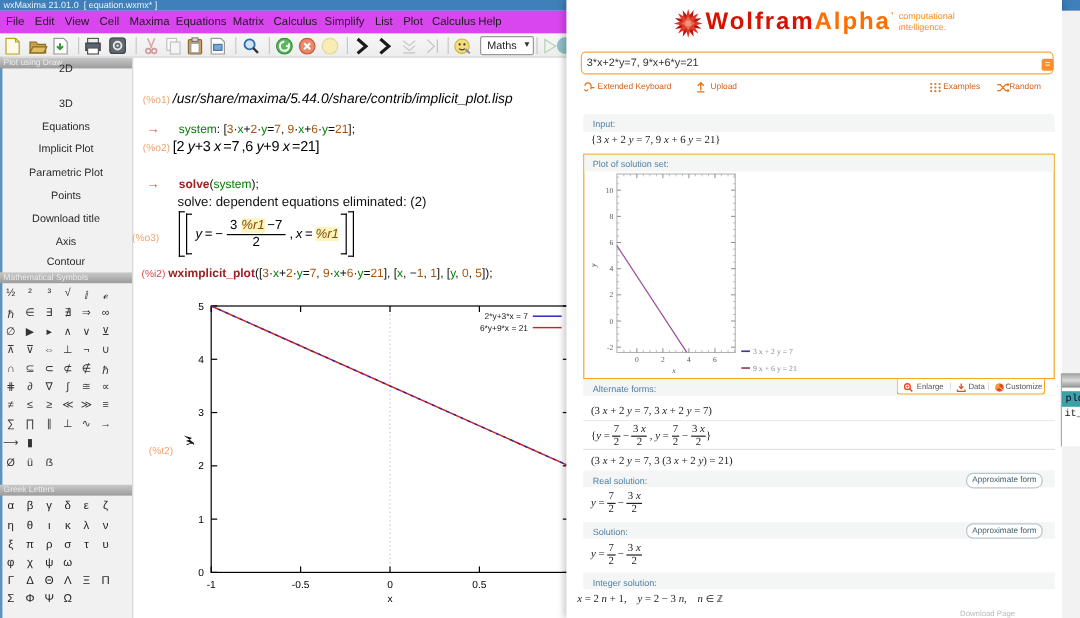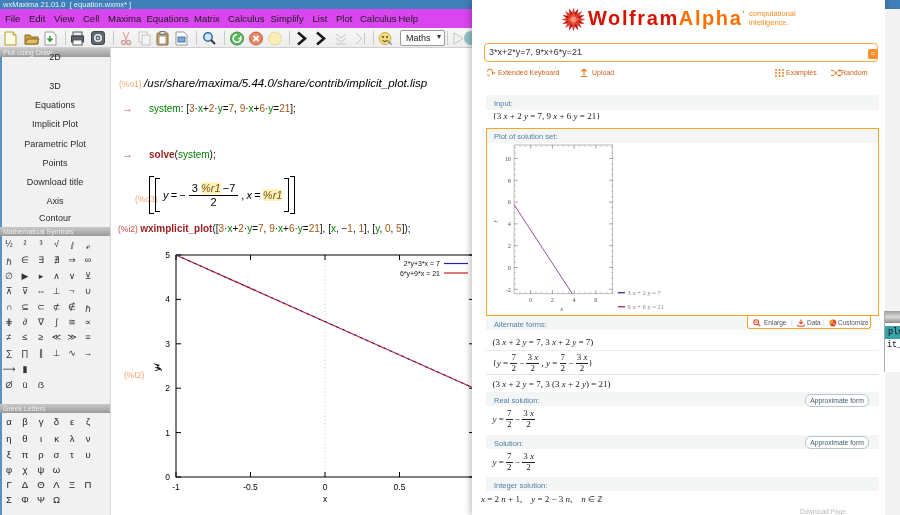--- a/index.html
+++ b/index.html
@@ -264,22 +264,24 @@
 <div class="grk abs" style="left:48.5px;top:478.5px">Λ</div>
 <div class="grk abs" style="left:64px;top:478.5px">Ξ</div>
 <div class="grk abs" style="left:80px;top:478.5px">Π</div>
 <div class="grk abs" style="left:1px;top:494px">Σ</div>
 <div class="grk abs" style="left:17px;top:494px">Φ</div>
 <div class="grk abs" style="left:33px;top:494px">Ψ</div>
 <div class="grk abs" style="left:48.5px;top:494px">Ω</div>
 
 <div class="abs" style="left:119px;top:73px"><span class="lbl">(%o1) </span><span class="out">/usr/share/maxima/5.44.0/share/contrib/implicit_plot.lisp</span></div>
 <div class="abs" style="left:122px;top:97.5px"><span style="color:#e05252;font-size:11px;">→</span><span class="code" style="margin-left:16px"><span class="vr">system</span>: [<span class="nm">3</span>·<span class="vr">x</span>+<span class="nm">2</span>·<span class="vr">y</span>=<span class="nm">7</span>, <span class="nm">9</span>·<span class="vr">x</span>+<span class="nm">6</span>·<span class="vr">y</span>=<span class="nm">21</span>];</span></div>
+<div class="abs" style="left:119px;top:113px"><span class="lbl">(%o2) </span><span style="font-size:12px;letter-spacing:-0.3px;color:#000;white-space:nowrap">[2 <i>y</i>+3 <i>x</i> =7 ,6 <i>y</i>+9 <i>x</i> =21]</span></div>
 <div class="abs" style="left:122px;top:144px"><span style="color:#e05252;font-size:11px;">→</span><span class="code" style="margin-left:16px"><span class="kw">solve</span>(<span class="vr">system</span>);</span></div>
-<div class="abs" style="left:135px;top:188px"><span class="lbl">(%o3)</span></div>
+<div class="abs" style="left:148px;top:159px"><span style="font-size:11px;color:#111">solve: dependent equations eliminated: (2)</span></div>
+<div class="abs" style="left:110px;top:188px"><span class="lbl">(%o3)</span></div>
 <div class="abs" style="left:149px;top:176.5px;height:37px;display:flex;align-items:center;font-size:11px;color:#000">
  <span style="border-left:1.3px solid #000;border-top:1.3px solid #000;border-bottom:1.3px solid #000;width:4px;height:36px;"></span>
  <span style="border-left:1.3px solid #000;border-top:1.3px solid #000;border-bottom:1.3px solid #000;width:4px;height:32px;margin-left:1px"></span>
  <span style="margin-left:3px"><i>y</i> = −</span>
  <span class="frac" style="vertical-align:0;margin:0 3px">
         <span class="nu" style="border-bottom:1px solid #000;padding:0 3px">3 <span class="hl">%r1</span> −7</span>
         <span class="de">2</span>
       </span>
  <span>, <i>x</i> = <span class="hl">%r1</span></span>
  <span style="border-right:1.3px solid #000;border-top:1.3px solid #000;border-bottom:1.3px solid #000;width:4px;height:32px;margin-left:2px"></span>

